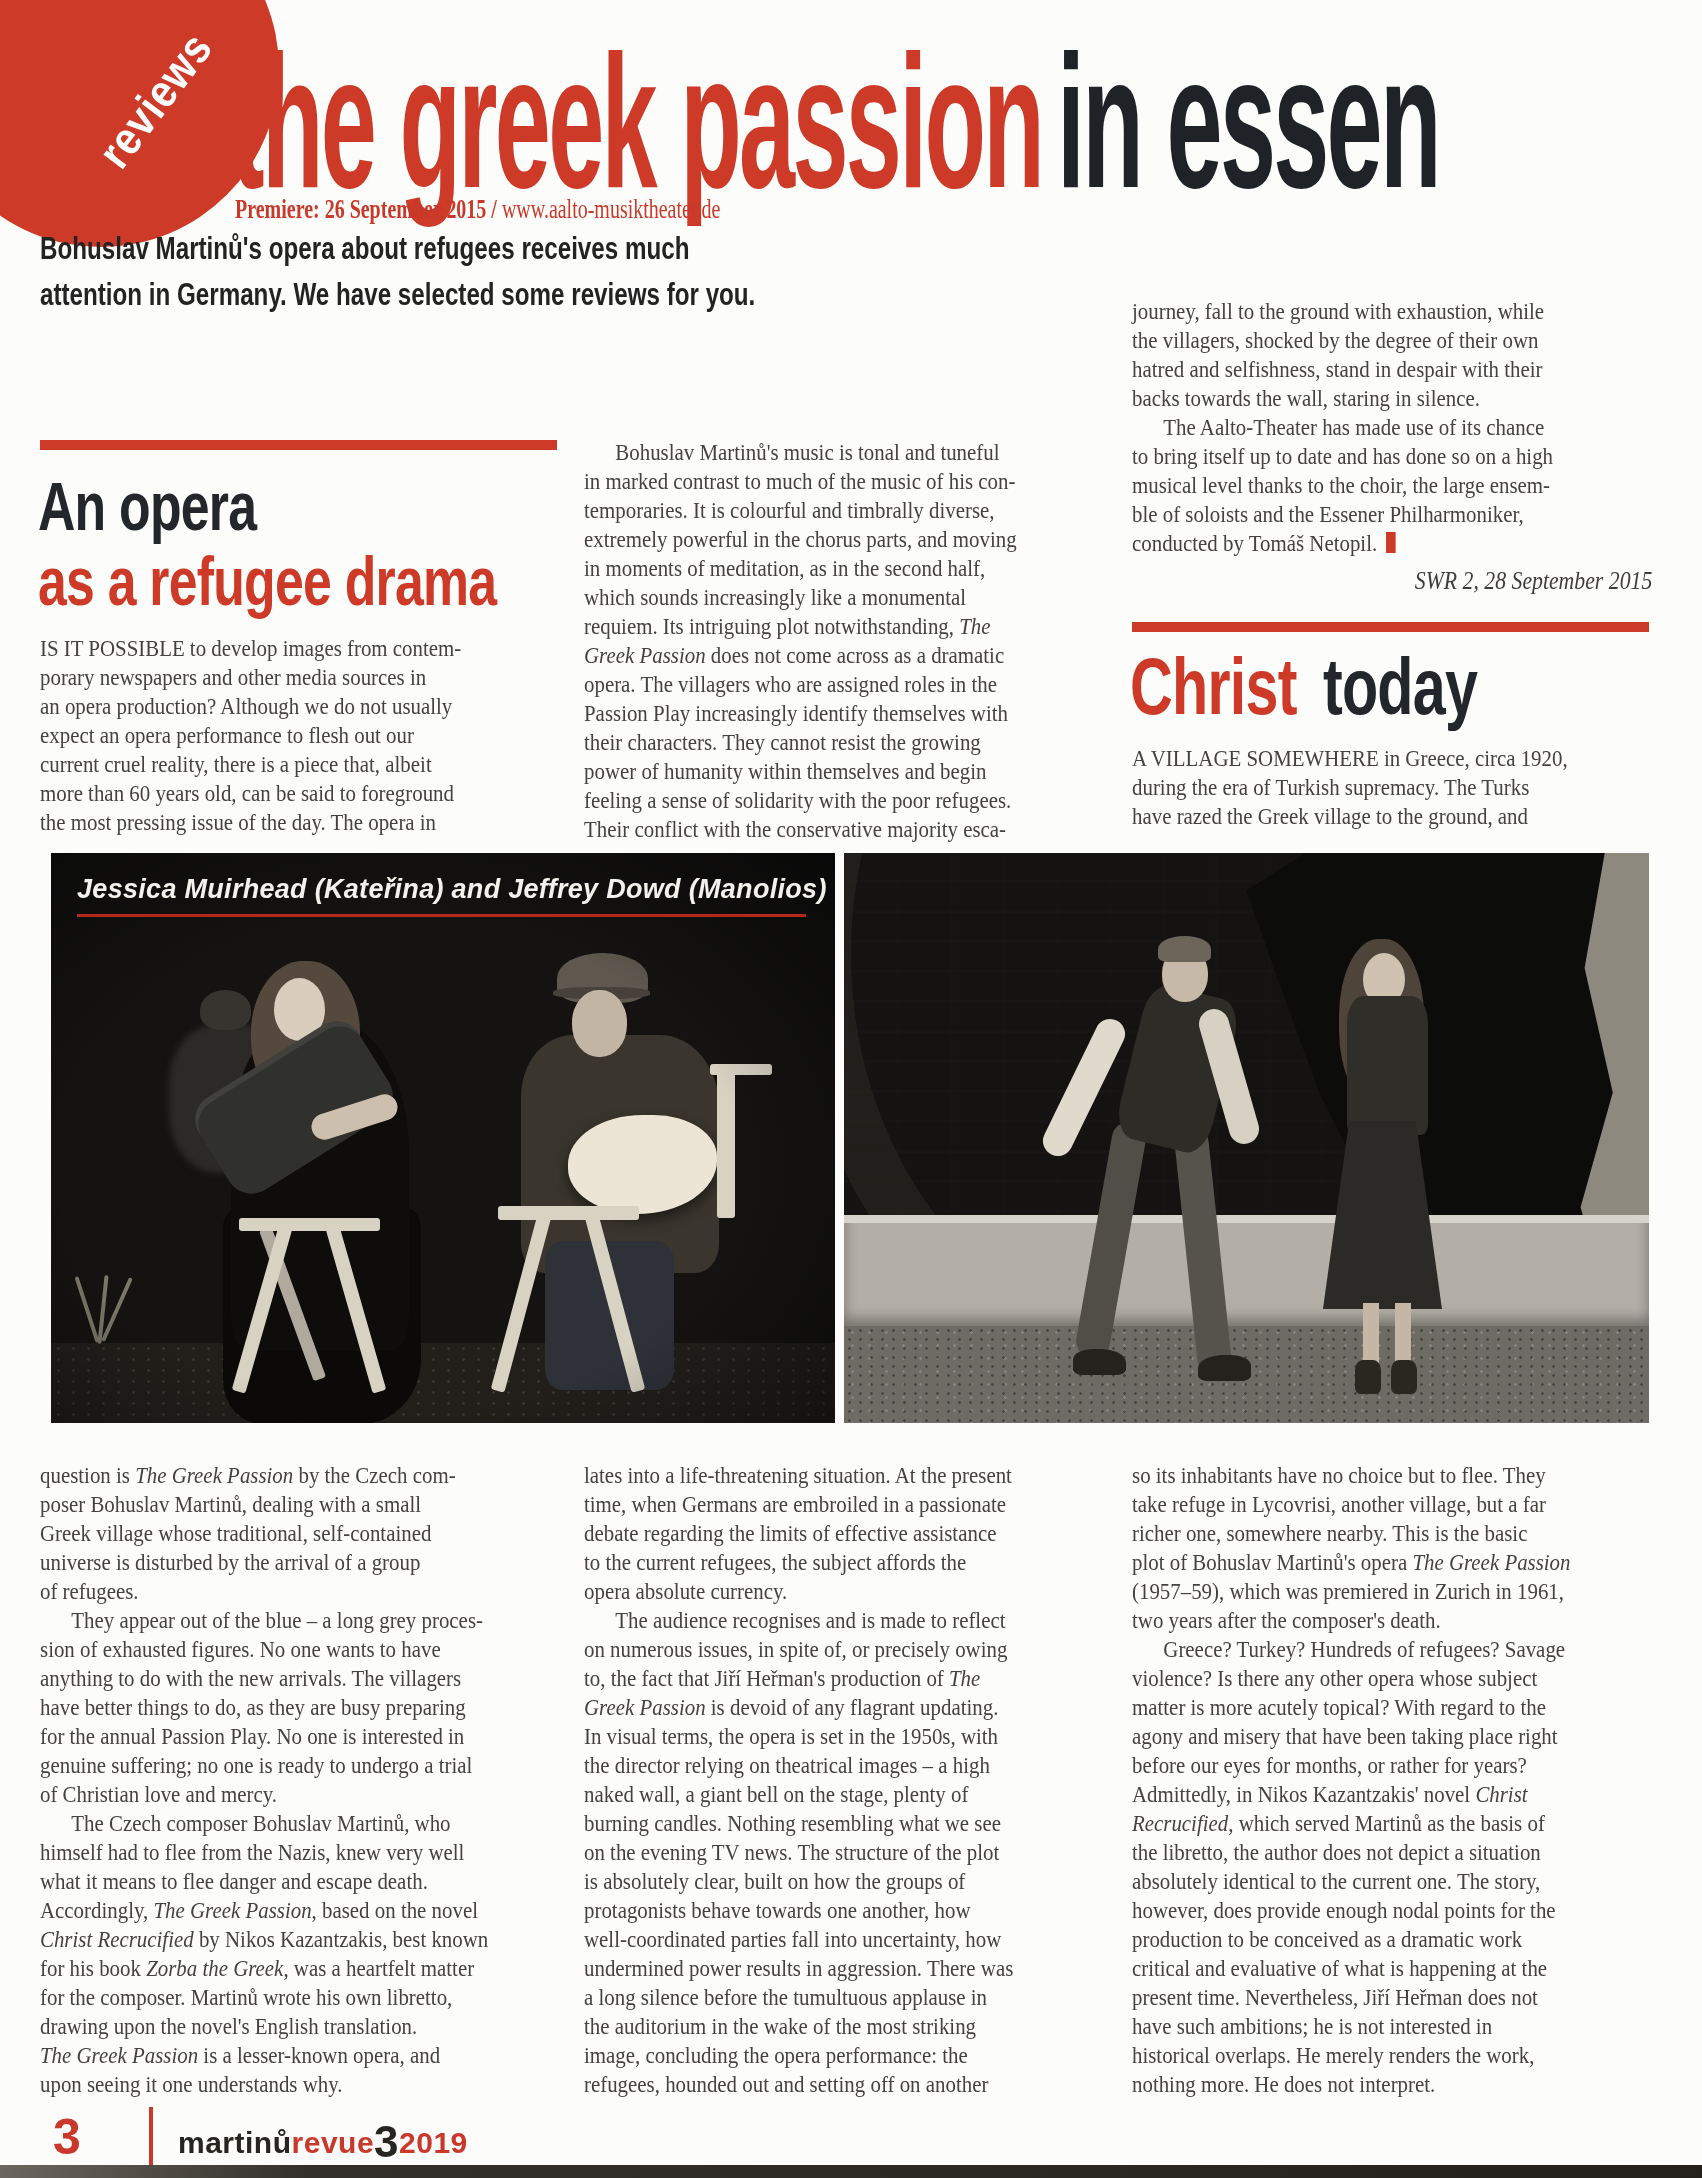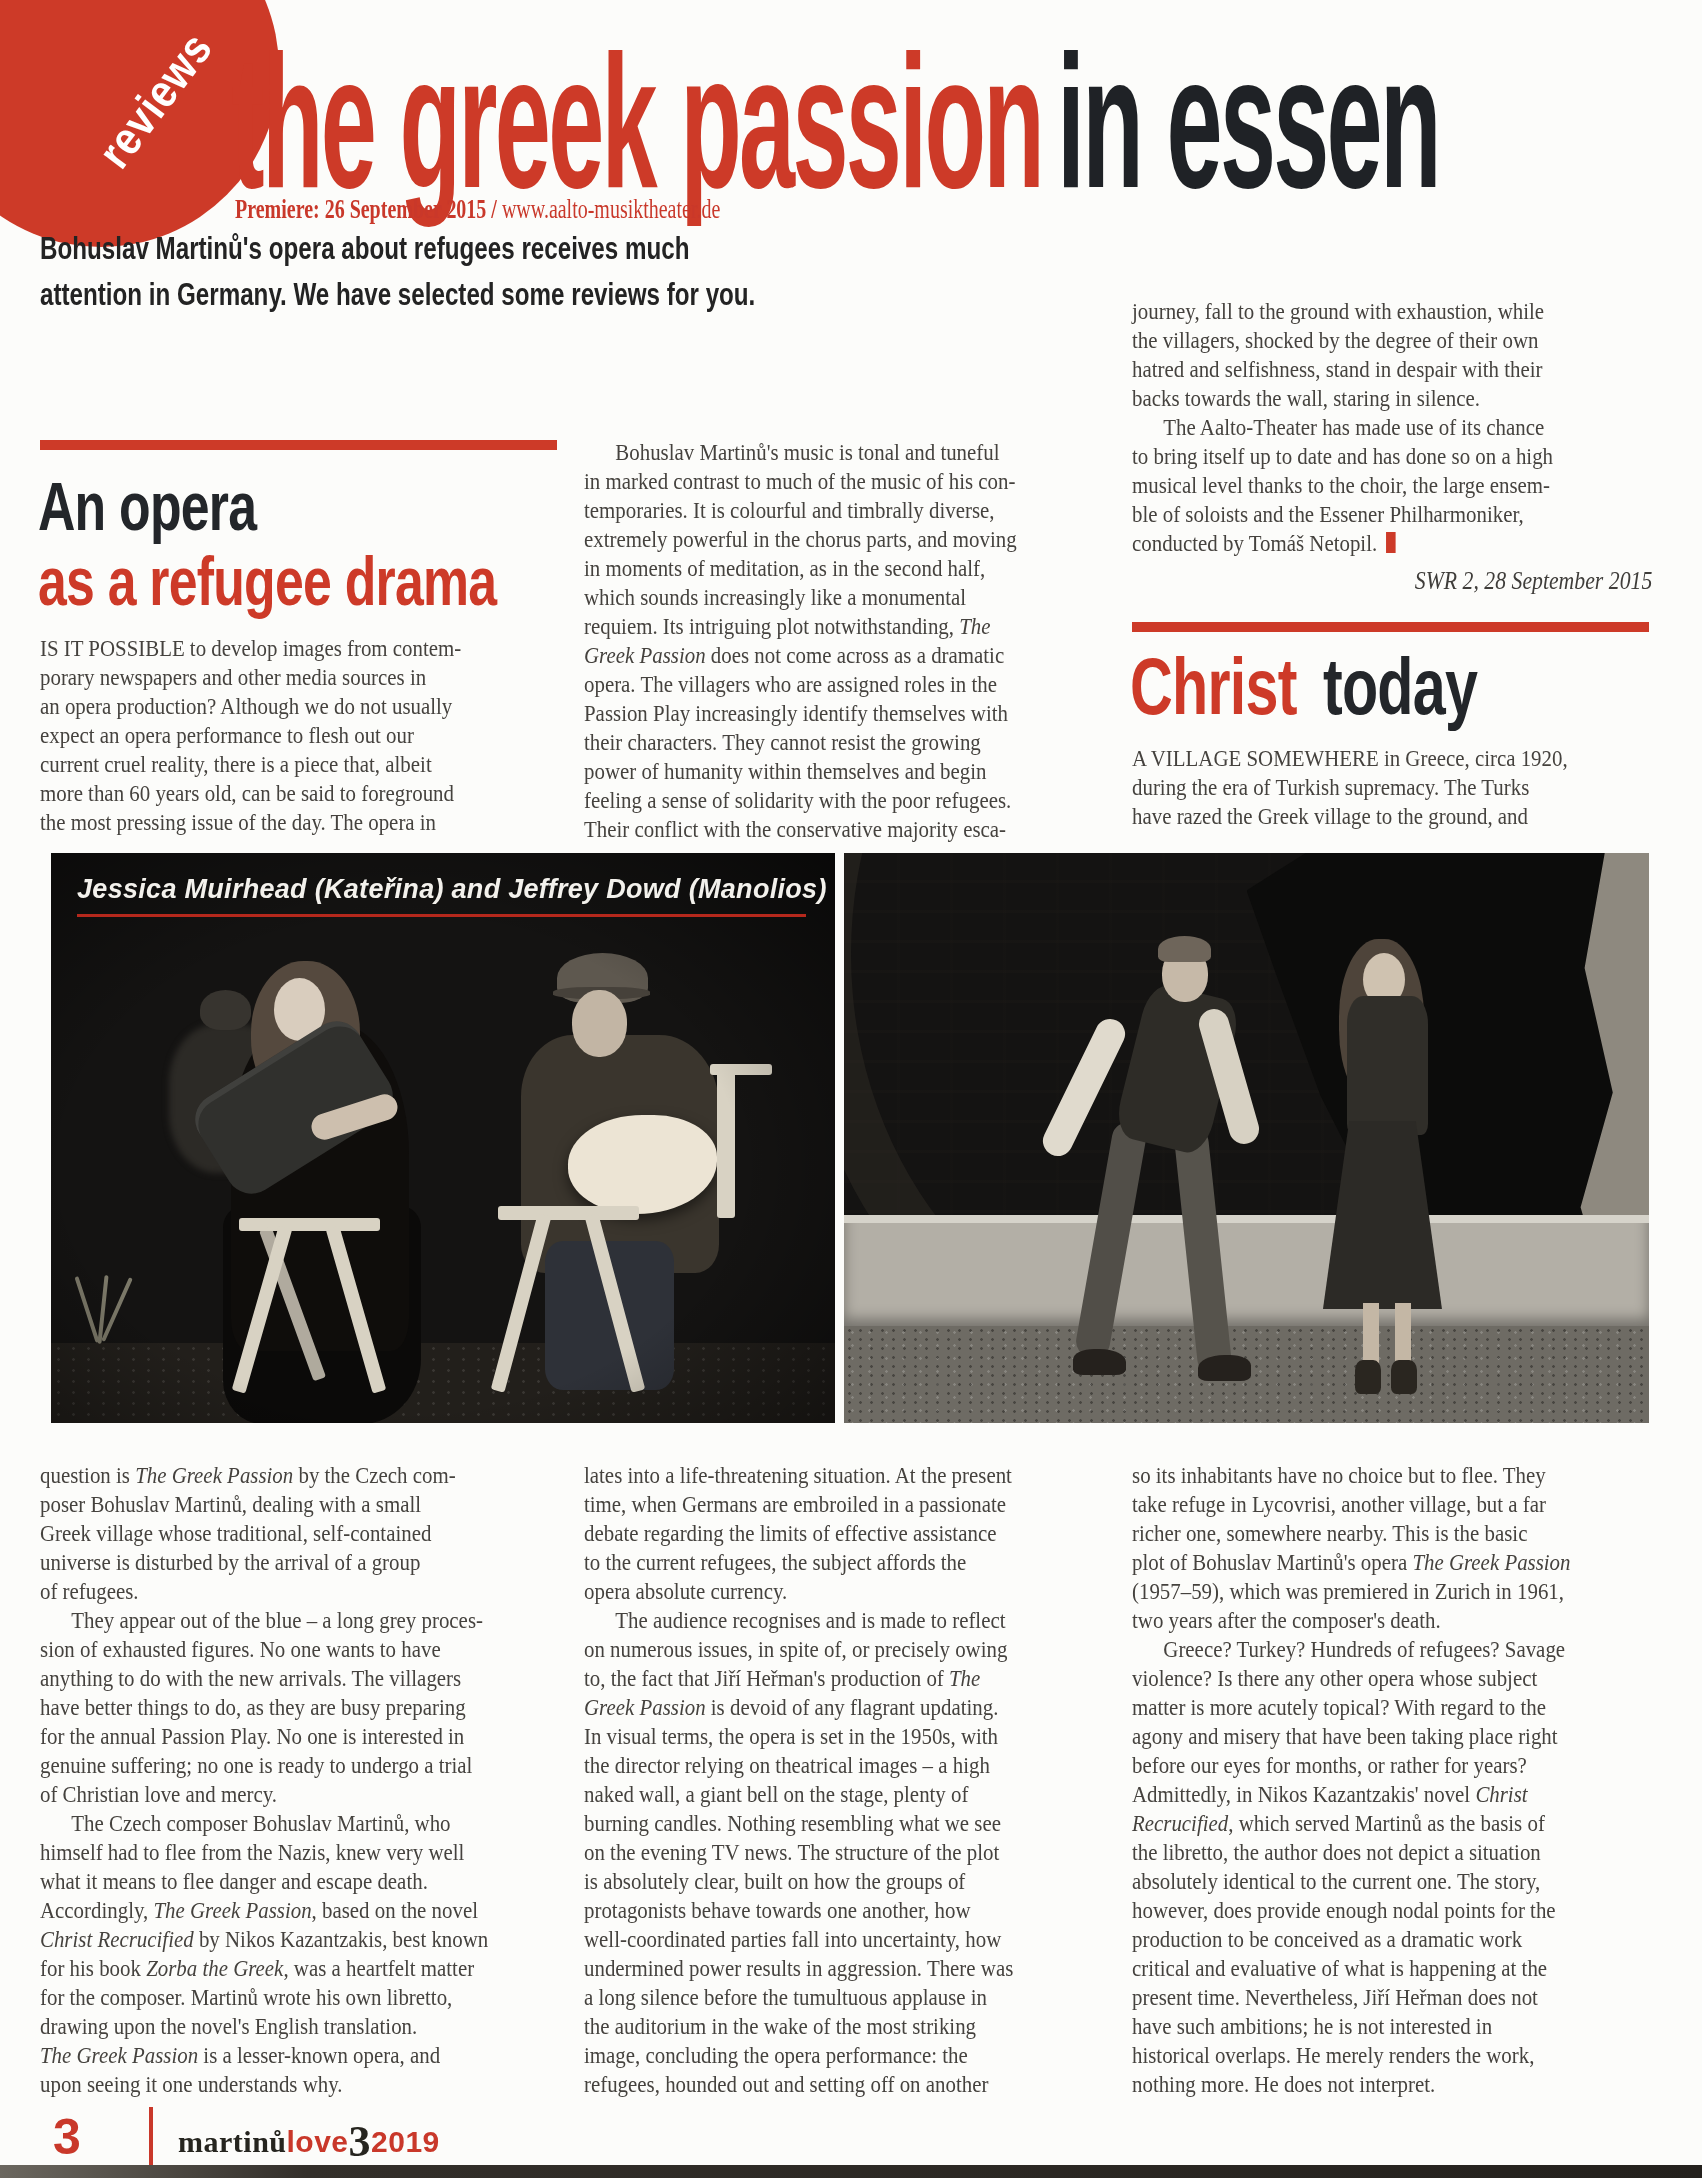--- a/index.html
+++ b/index.html
@@ -98,21 +98,21 @@
   .rw-skirt{left:59.5%;top:47%;width:119px;height:188px;background:#2c2a26;clip-path:polygon(22% 0,78% 0,100% 100%,0 100%);}
   .rw-legL{left:64.5%;top:79%;width:16px;height:69px;background:#c4b7a5;}
   .rw-legR{left:68.5%;top:79%;width:16px;height:69px;background:#c4b7a5;}
   .rw-bootL{left:63.5%;top:89%;width:26px;height:34px;border-radius:30% 30% 20% 20%;background:#2a2620;}
   .rw-bootR{left:68%;top:89%;width:26px;height:34px;border-radius:30% 30% 20% 20%;background:#2a2620;}
 
   
   .pageno{left:53px;top:2111px;color:#c9382a;font:bold 50px/53px "Liberation Sans",sans-serif;}
   .footbar{left:149px;top:2107px;width:4px;height:59px;background:#c9382a;}
   .logo{left:178px;top:2125px;white-space:nowrap;font:bold 30px/34px "Liberation Sans",sans-serif;letter-spacing:0.5px;}
-  .logo .b{color:#26251f;font-family:Liberation Serif, serif;}
+  .logo .b{color:#26251f;}
   .logo .r{color:#c9382a;}
   .logo .big{font-size:44px;vertical-align:-4px;}
   .scanedge{left:0;top:2165px;width:1703px;height:13px;background:linear-gradient(90deg,#6b675f,#332f2a 18%,#24211d);}
 </style>
 </head>
 <body>
 
 <div class="abs badge"></div>
 <div class="abs badge-label">reviews</div>
 
@@ -233,16 +233,16 @@
 </div>
 
 <div class="abs col" style="left:1132px;top:1461px;">
   <p class="bp">so its inhabitants have no choice but to flee. They<br>take refuge in Lycovrisi, another village, but a far<br>richer one, somewhere nearby. This is the basic<br>plot of Bohuslav Martinů's opera <i>The Greek Passion</i><br>(1957–59), which was premiered in Zurich in 1961,<br>two years after the composer's death.</p>
   <p class="bp ind">Greece? Turkey? Hundreds of refugees? Savage<br>violence? Is there any other opera whose subject<br>matter is more acutely topical? With regard to the<br>agony and misery that have been taking place right<br>before our eyes for months, or rather for years?<br>Admittedly, in Nikos Kazantzakis' novel <i>Christ</i><br><i>Recrucified</i>, which served Martinů as the basis of<br>the libretto, the author does not depict a situation<br>absolutely identical to the current one. The story,<br>however, does provide enough nodal points for the<br>production to be conceived as a dramatic work<br>critical and evaluative of what is happening at the<br>present time. Nevertheless, Jiří Heřman does not<br>have such ambitions; he is not interested in<br>historical overlaps. He merely renders the work,<br>nothing more. He does not interpret.</p>
 </div>
 
 <div class="abs pageno">3</div>
 <div class="abs footbar"></div>
 <div class="abs logo">
-  <span class="b">martinů</span><span class="r">love</span><span class="b big">3</span><span class="r">2019</span>
+  <span class="b">martinů</span><span class="r">revue</span><span class="b big">3</span><span class="r">2019</span>
 </div>
 <div class="abs scanedge"></div>
 
 
 </body></html>

